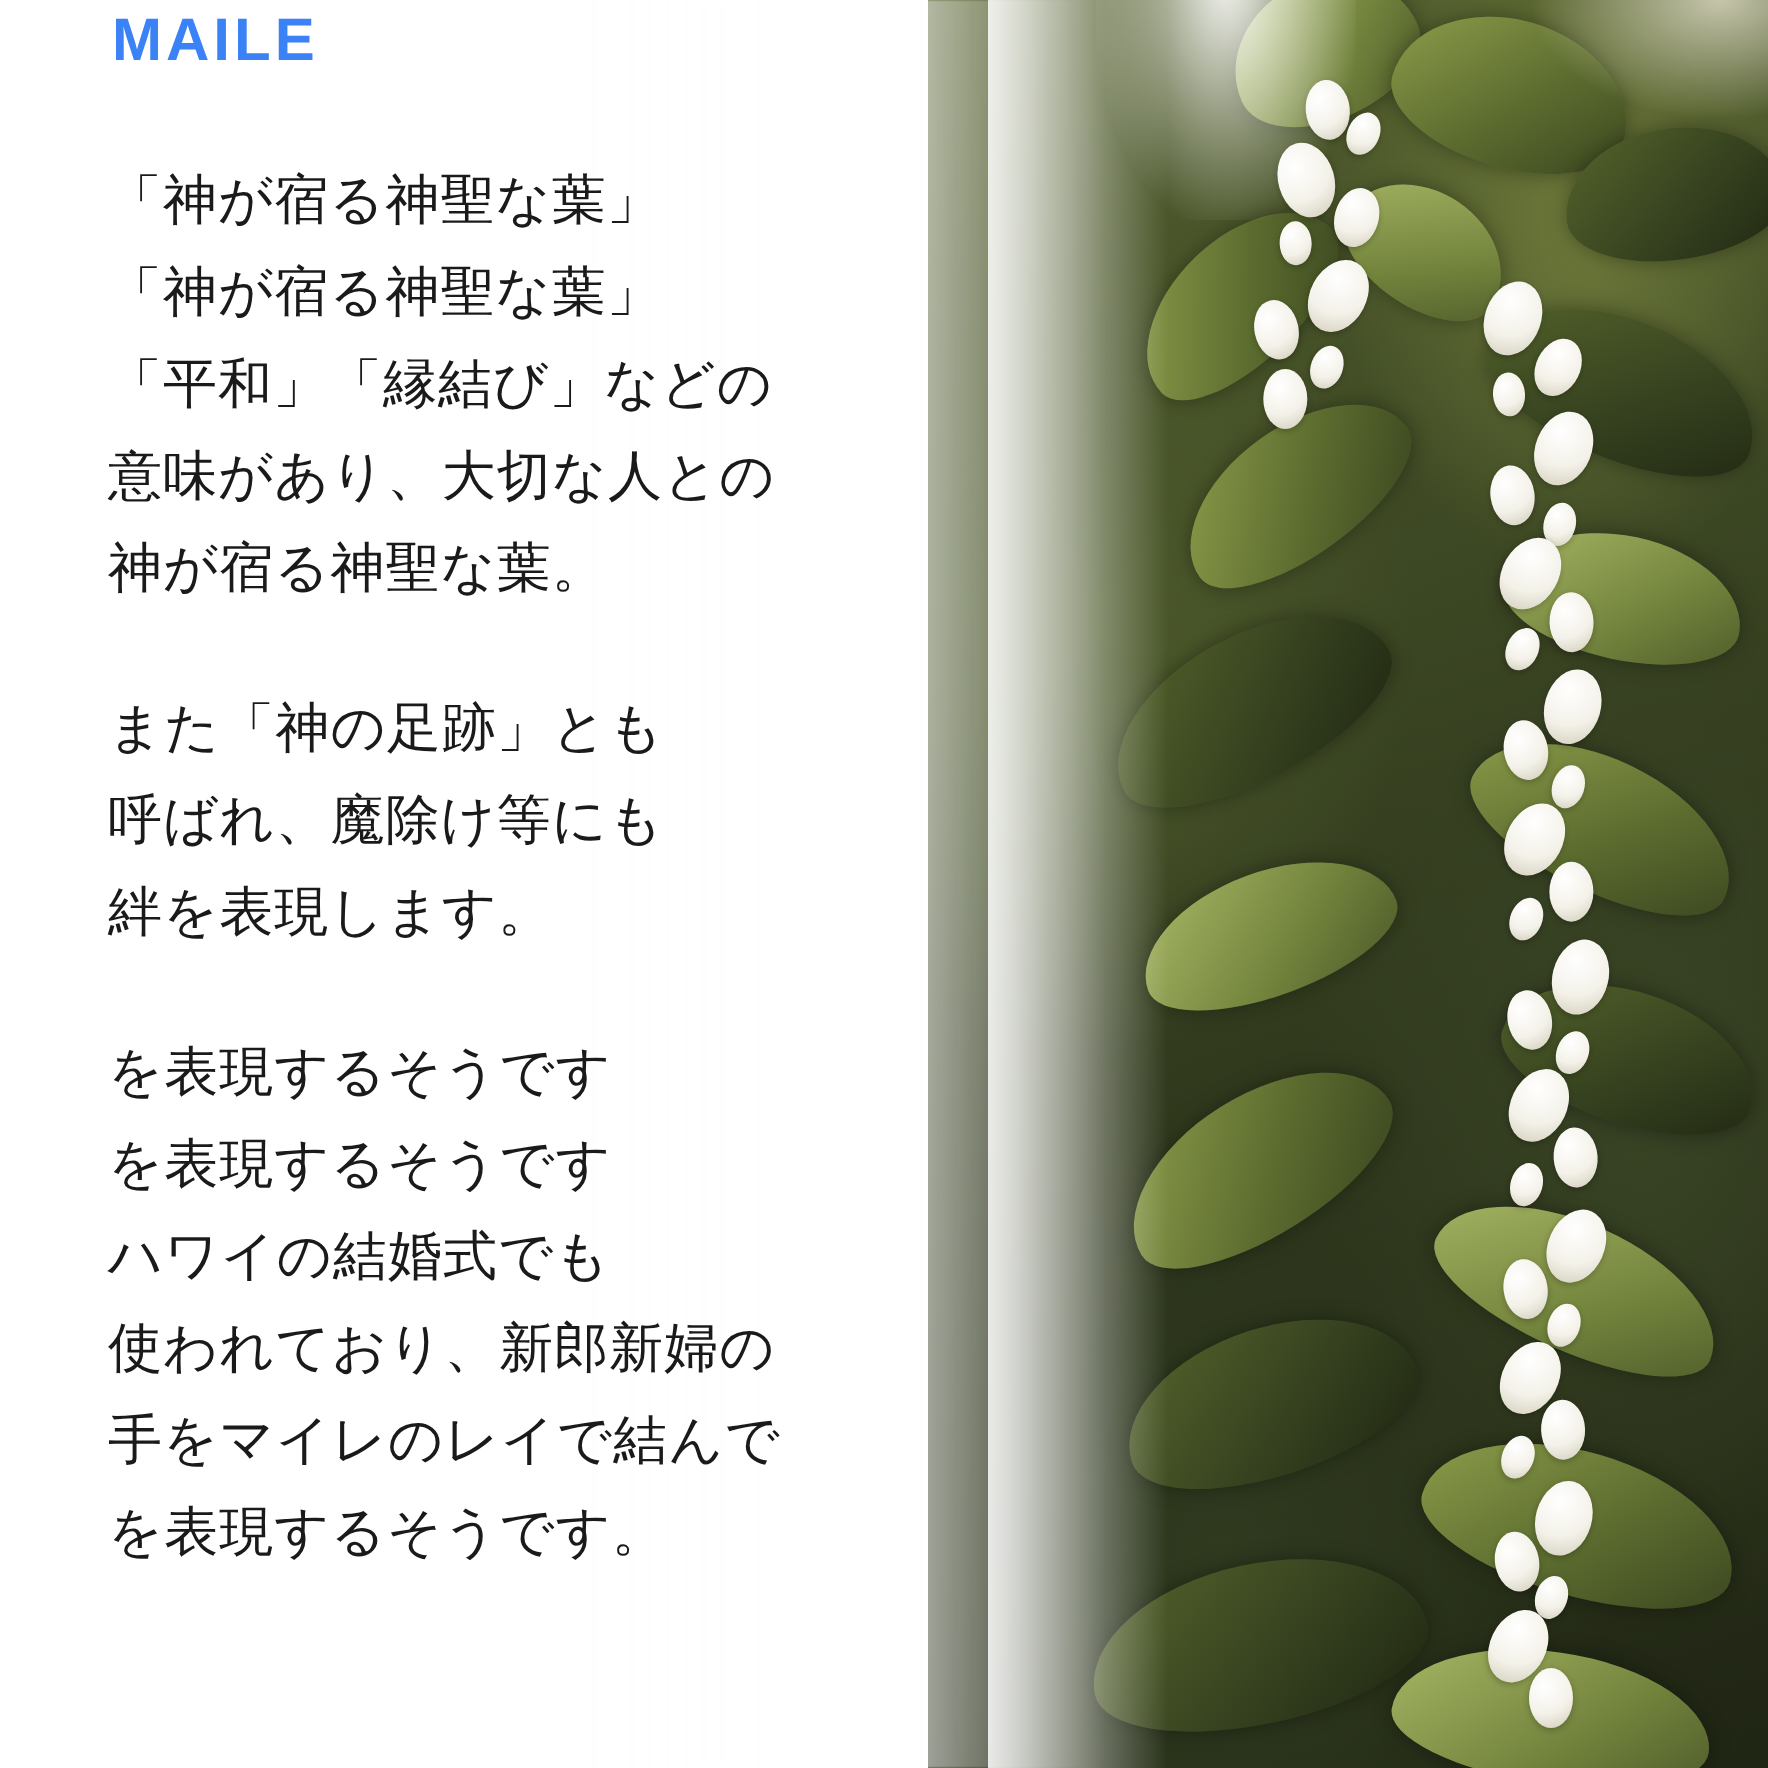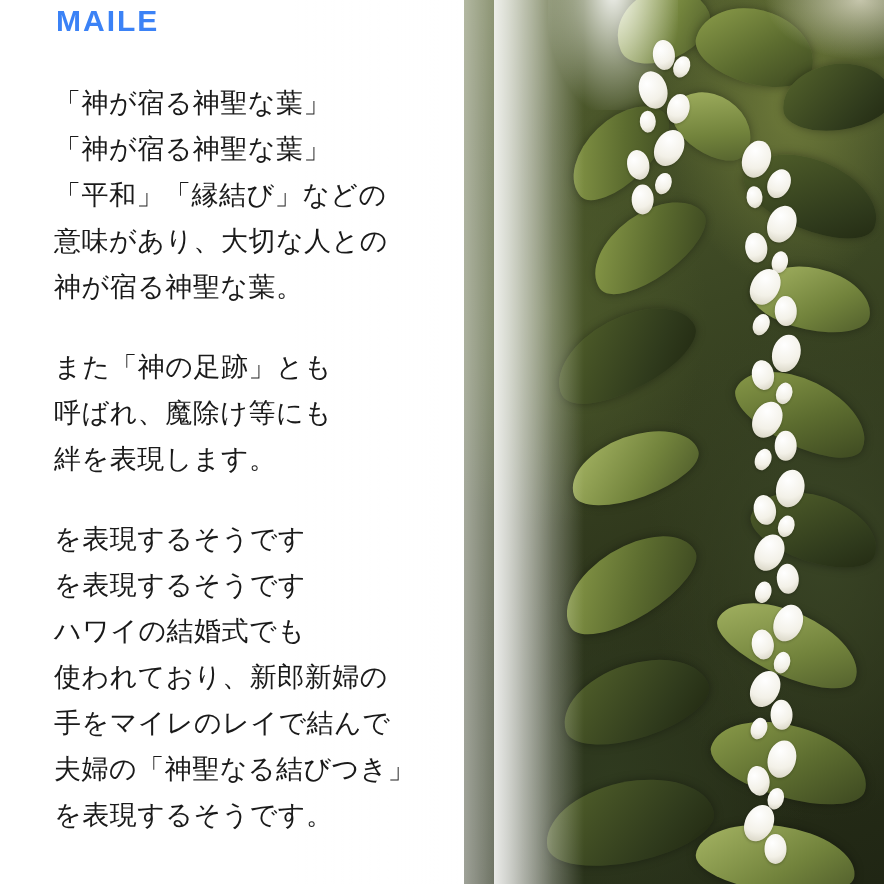--- a/index.html
+++ b/index.html
@@ -137,21 +137,21 @@
     position: absolute;
     left: 54px;
     top: 80px;
     width: 480px;
     color: #1a1a1a;
     font-size: 27px;
     line-height: 46px;
     font-family: "DejaVu Sans", sans-serif;
     letter-spacing: 0.5px;
   }
-  .para { margin: 0 0 34px 0; }
+  .para { margin: 0 0 34px 0; font-family: Liberation Mono, monospace; }
   .para:last-child { margin-bottom: 0; }
   .para div { white-space: pre; }
 </style>
 </head>
 <body>
 
 <div class="canvas">
 
   <div class="photo">
     <div class="base"></div>
@@ -242,19 +242,18 @@
         <div>また「神の足跡」とも</div>
         <div>呼ばれ、魔除け等にも</div>
         <div>絆を表現します。</div>
       </div>
       <div class="para">
         <div>を表現するそうです</div>
         <div>を表現するそうです</div>
         <div>ハワイの結婚式でも</div>
         <div>使われており、新郎新婦の</div>
         <div>手をマイレのレイで結んで</div>
-        <div>夫婦の「神聖なる結びつき」</div>
         <div>を表現するそうです。</div>
       </div>
     </div>
   </div>
 
 </div>
 
 </body></html>

